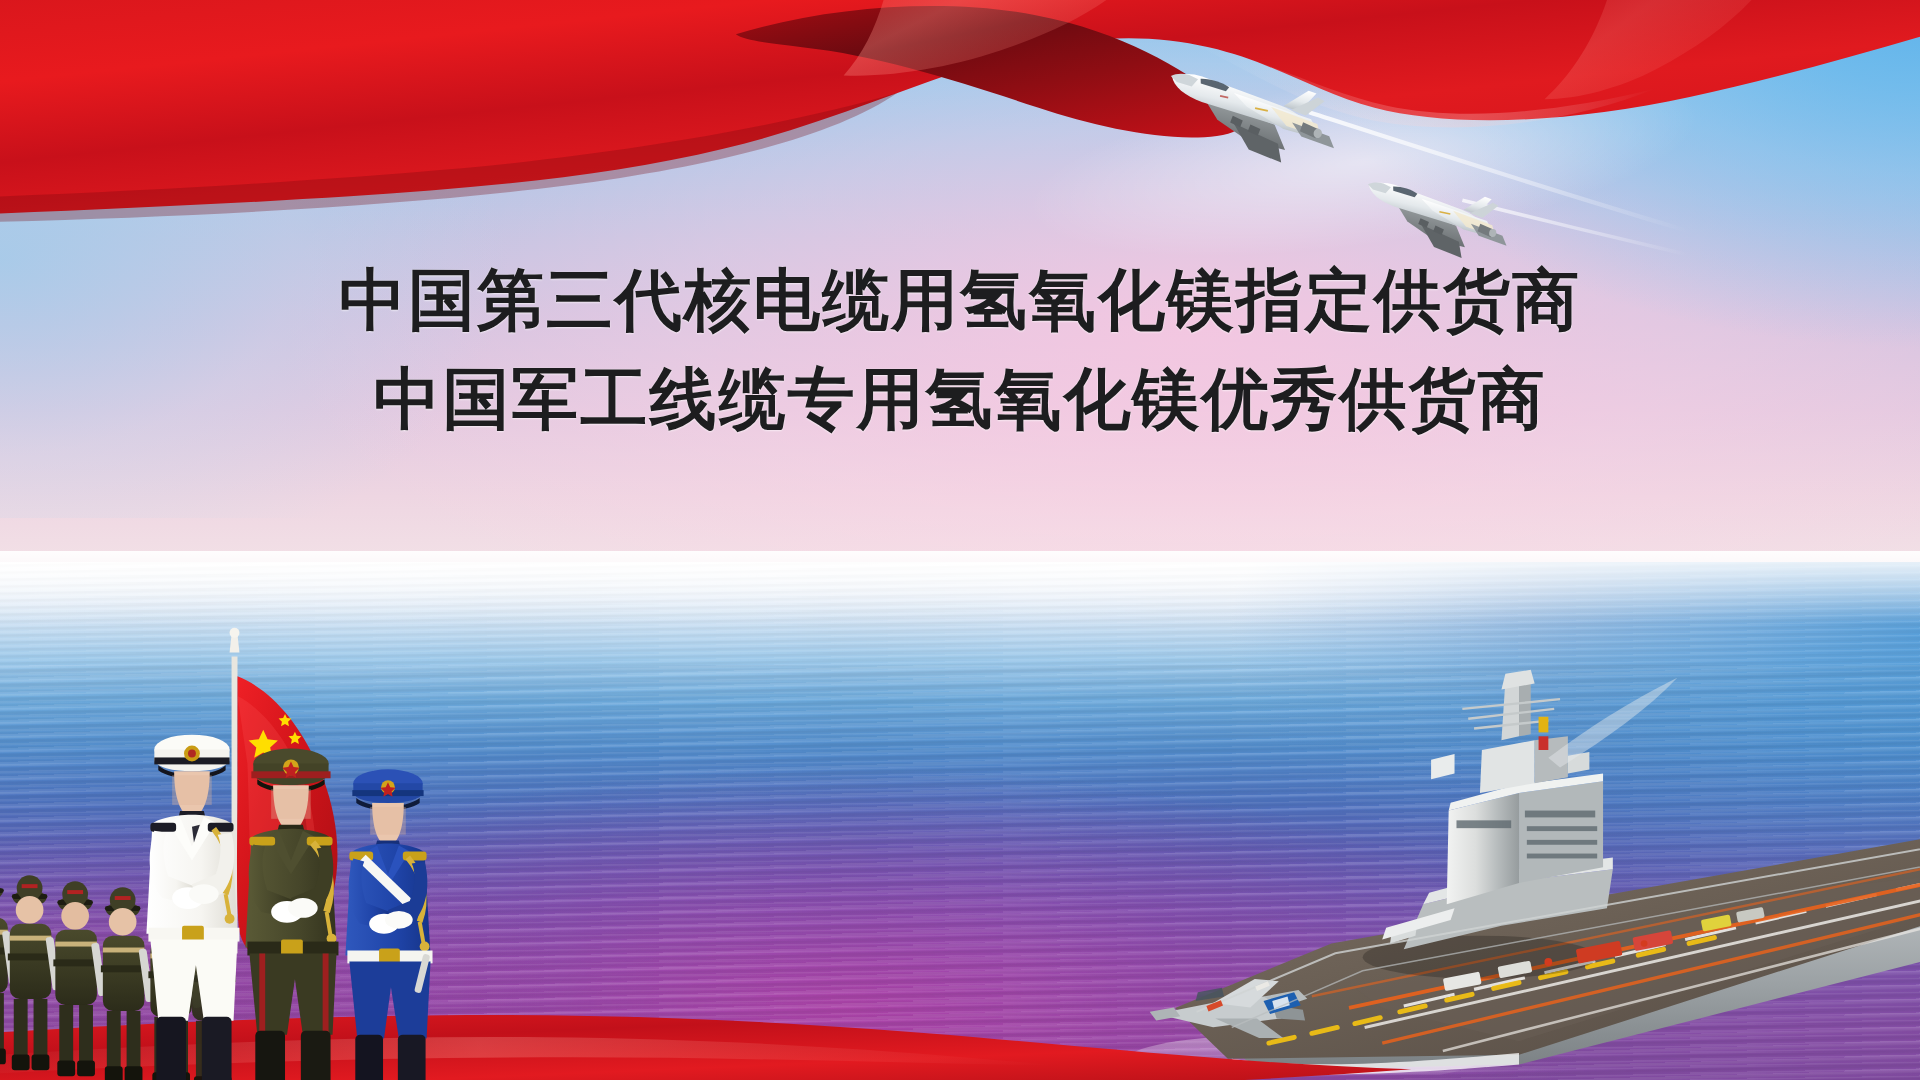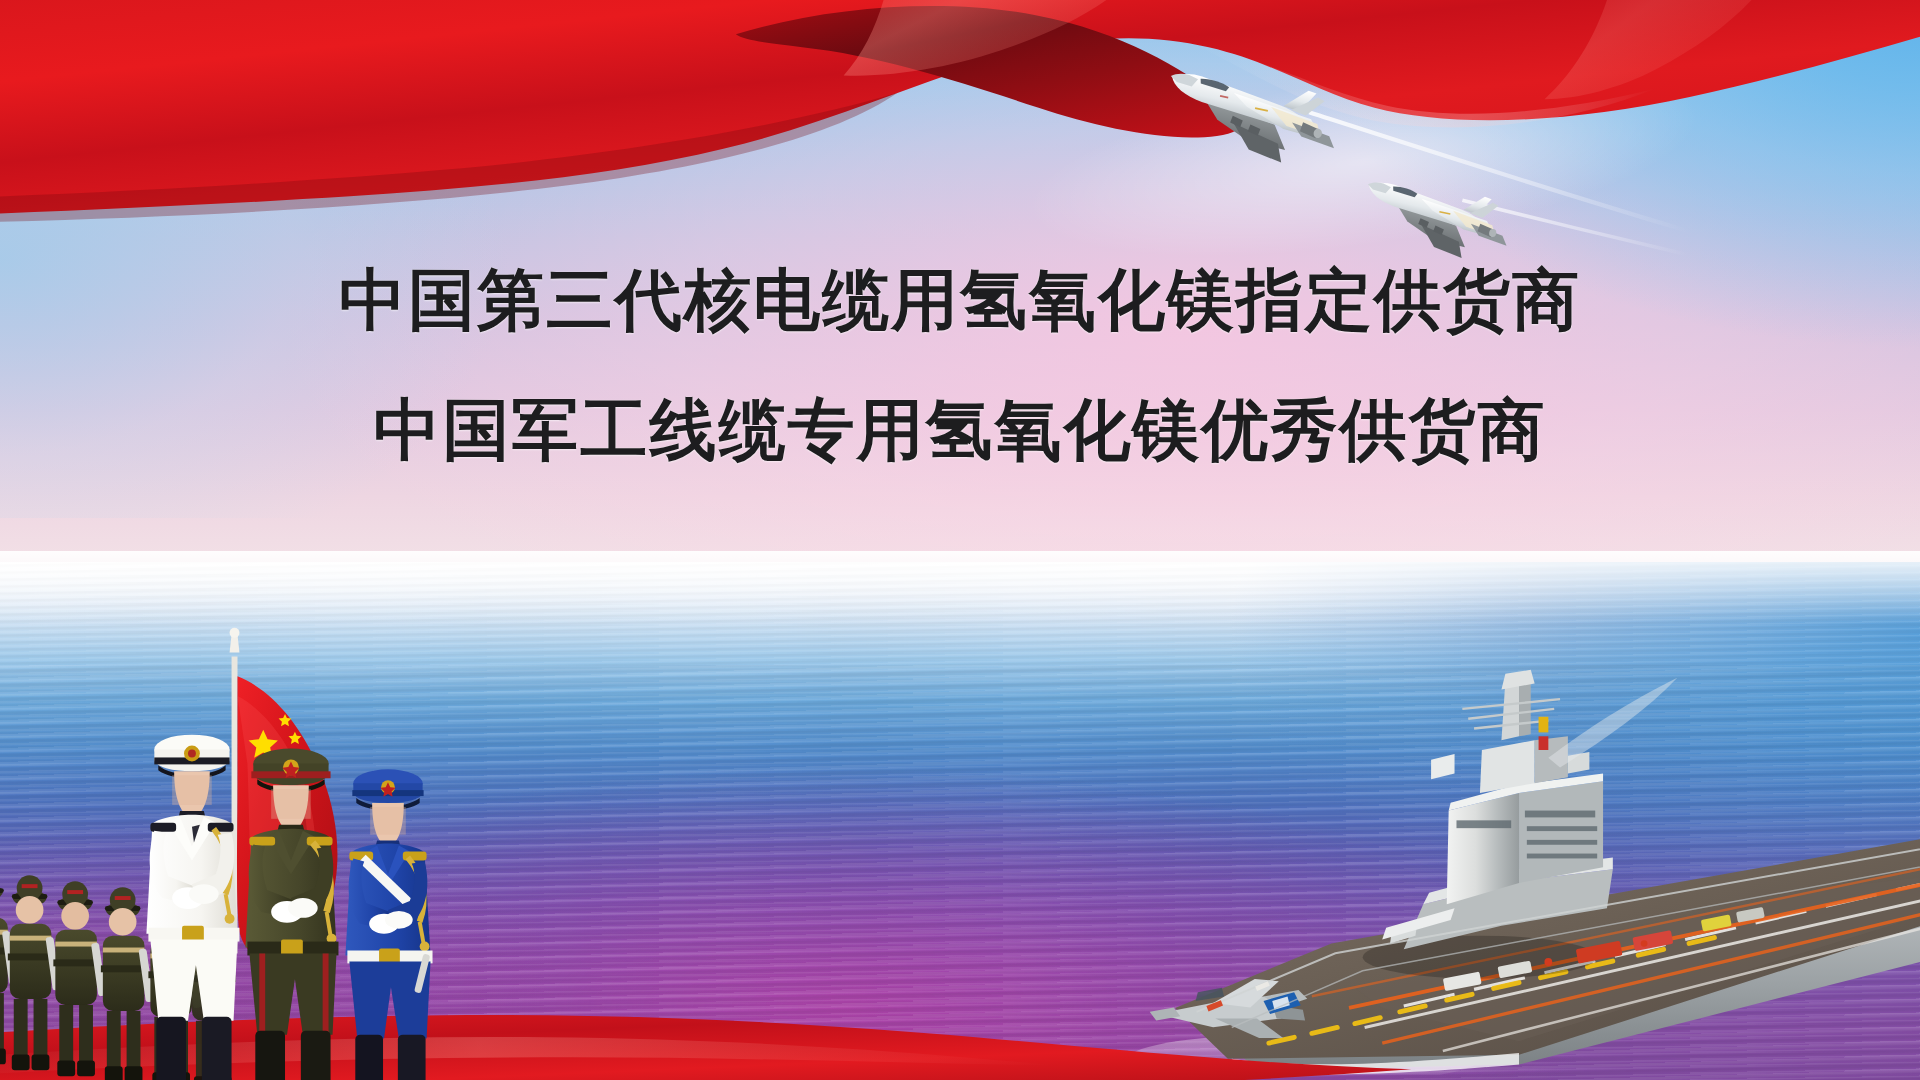--- a/index.html
+++ b/index.html
@@ -137,21 +137,21 @@
   .headline{
     font-family:"DejaVu Sans","Liberation Sans",sans-serif;
     font-weight:bold;
     color:#1d1d1f;
     letter-spacing:.03em;
     white-space:nowrap;
     line-height:1.38;
     text-shadow:0 1px 2px rgba(255,255,255,.55), 0 0 1px rgba(255,255,255,.8);
   }
   .headline-1{font-size:67px;}
-  .headline-2{font-size:67px;margin-top:38px;}
+  .headline-2{font-size:67px;margin-top:7px;}
 </style>
 </head>
 <body>
 
 <div class="banner">
 
   <div class="sky">
     <div class="sky-right-blue"></div>
     <div class="sky-left-blue"></div>
     <div class="cloud-wisp"></div>

